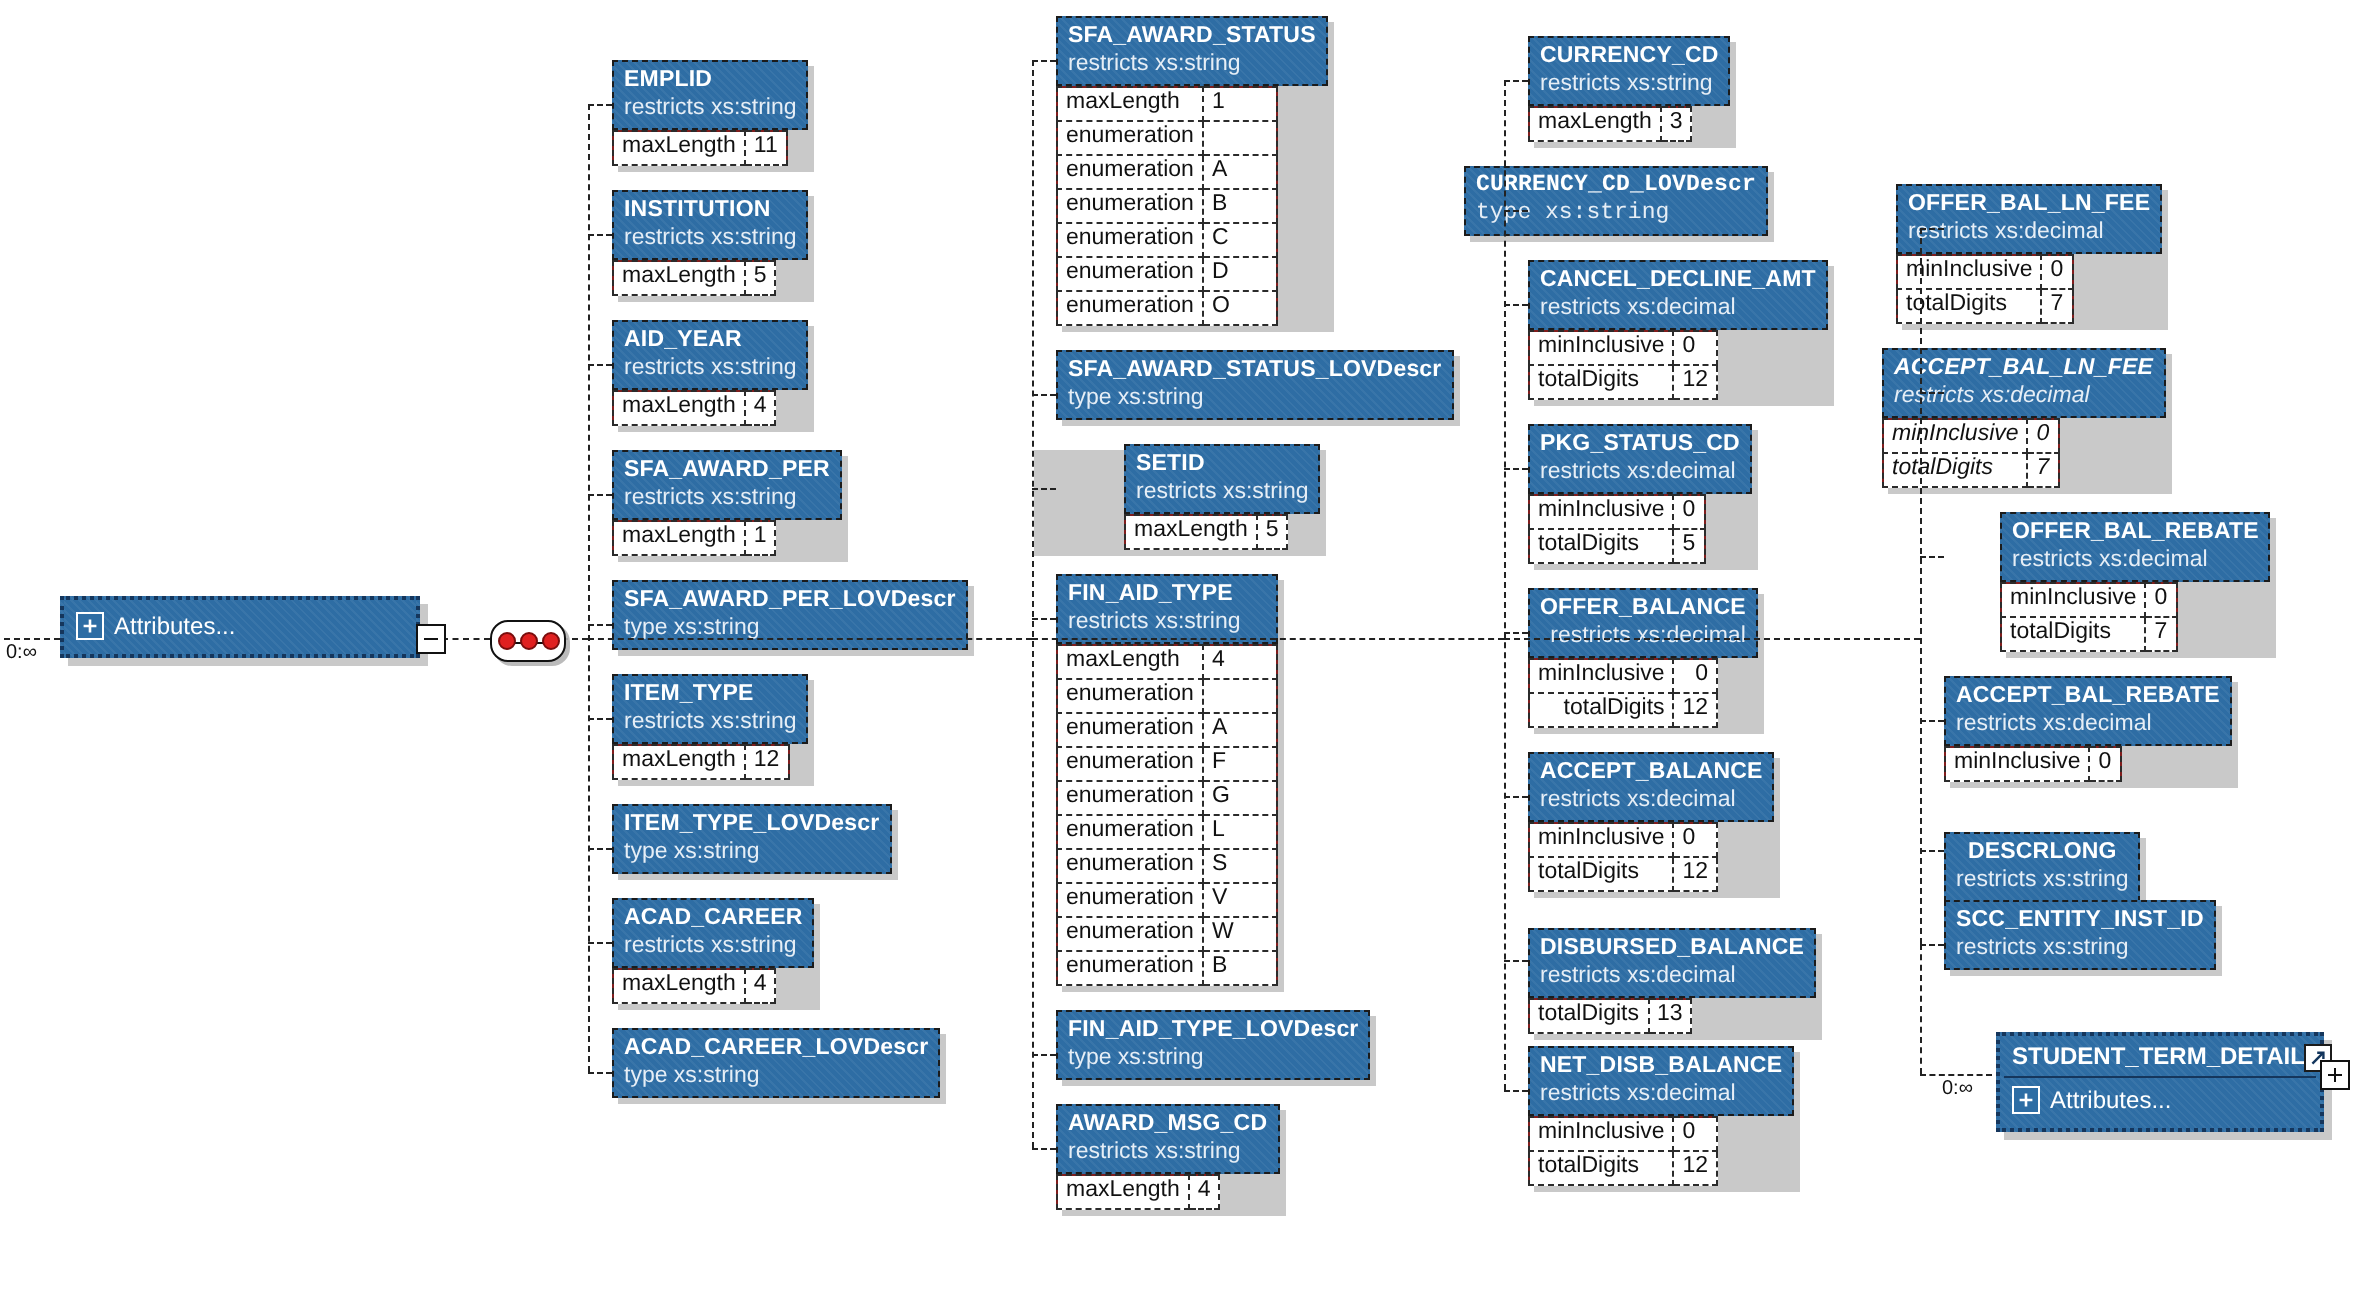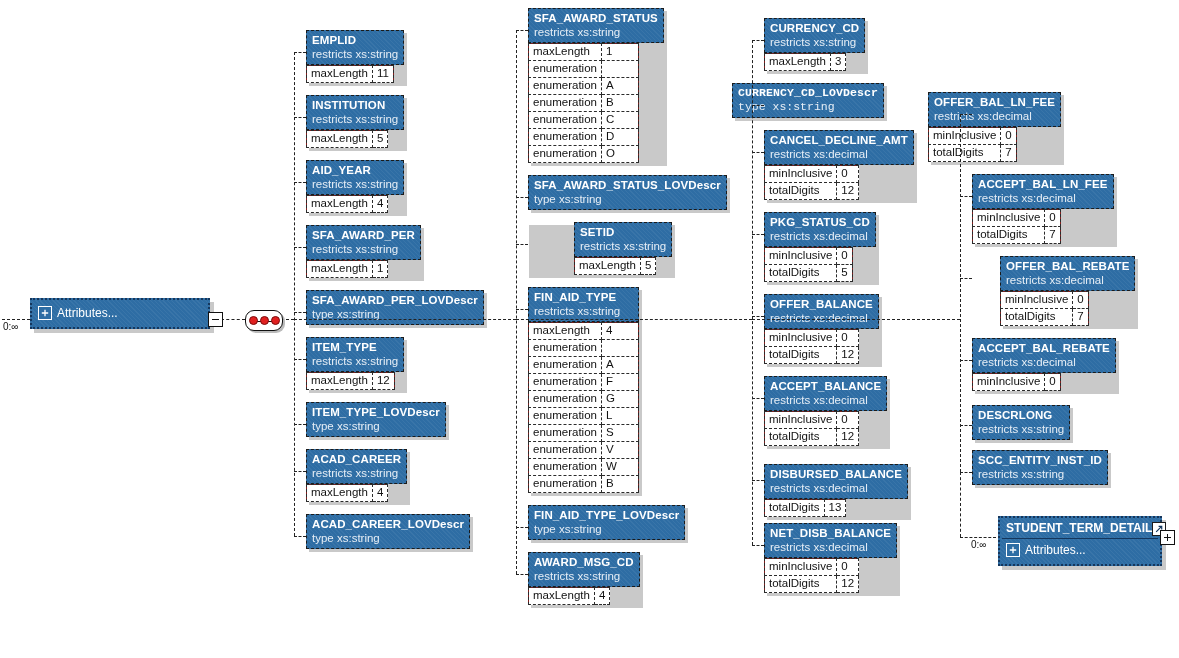--- a/index.html
+++ b/index.html
@@ -298,21 +298,21 @@
     </div>
     <div class="node" style="left: 528px; top: 175px;">
       <div class="shadow"></div>
       <div class="body">
         <div class="hdr">
           <div class="nm">SFA_AWARD_STATUS_LOVDescr</div>
           <div class="ty">type xs:string</div>
         </div>
       </div>
     </div>
-    <div class="node" style="left: 526px; top: 222px; padding-left: 48px;">
+    <div class="node" style="left: 514px; top: 222px; padding-left: 48px;">
       <div class="shadow"></div>
       <div class="body">
         <div class="hdr">
           <div class="nm">SETID</div>
           <div class="ty">restricts xs:string</div>
         </div>
         <table class="facets">
           <tbody>
             <tr>
               <td class="k">maxLength</td>
@@ -462,21 +462,21 @@
               <td class="v">0</td>
             </tr>
             <tr>
               <td class="k">totalDigits</td>
               <td class="v">5</td>
             </tr>
           </tbody>
         </table>
       </div>
     </div>
-    <div class="node" style="left: 764px; top: 294px;">
+    <div class="node" style="left: 764px; top: 294px; text-align: right;">
       <div class="shadow"></div>
       <div class="body">
         <div class="hdr">
           <div class="nm">OFFER_BALANCE</div>
           <div class="ty">restricts xs:decimal</div>
         </div>
         <table class="facets">
           <tbody>
             <tr>
               <td class="k">minInclusive</td>
@@ -542,42 +542,42 @@
               <td class="v">0</td>
             </tr>
             <tr>
               <td class="k">totalDigits</td>
               <td class="v">12</td>
             </tr>
           </tbody>
         </table>
       </div>
     </div>
-    <div class="node" style="left: 928px; top: 92px;">
+    <div class="node" style="left: 948px; top: 92px;">
       <div class="shadow"></div>
       <div class="body">
         <div class="hdr">
           <div class="nm">OFFER_BAL_LN_FEE</div>
           <div class="ty">restricts xs:decimal</div>
         </div>
         <table class="facets">
           <tbody>
             <tr>
               <td class="k">minInclusive</td>
               <td class="v">0</td>
             </tr>
             <tr>
               <td class="k">totalDigits</td>
               <td class="v">7</td>
             </tr>
           </tbody>
         </table>
       </div>
     </div>
-    <div class="node" style="left: 972px; top: 174px;">
+    <div class="node" style="left: 941px; top: 174px; font-style: italic;">
       <div class="shadow"></div>
       <div class="body">
         <div class="hdr">
           <div class="nm">ACCEPT_BAL_LN_FEE</div>
           <div class="ty">restricts xs:decimal</div>
         </div>
         <table class="facets">
           <tbody>
             <tr>
               <td class="k">minInclusive</td>
@@ -622,21 +622,21 @@
         <table class="facets">
           <tbody>
             <tr>
               <td class="k">minInclusive</td>
               <td class="v">0</td>
             </tr>
           </tbody>
         </table>
       </div>
     </div>
-    <div class="node" style="left: 972px; top: 405px;">
+    <div class="node" style="left: 972px; top: 416px; text-align: center;">
       <div class="shadow"></div>
       <div class="body">
         <div class="hdr">
           <div class="nm">DESCRLONG</div>
           <div class="ty">restricts xs:string</div>
         </div>
       </div>
     </div>
     <div class="node" style="left: 972px; top: 450px;">
       <div class="shadow"></div>

